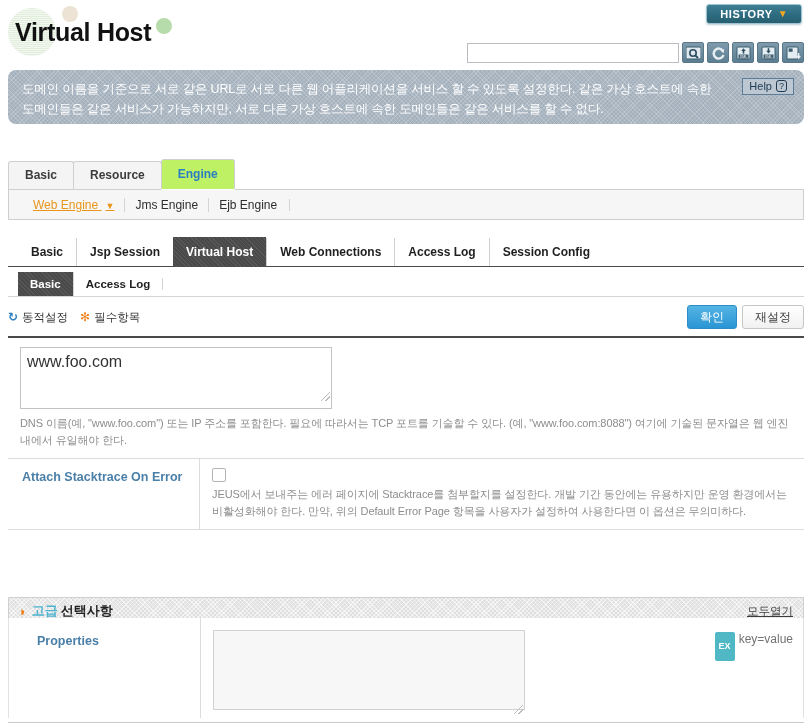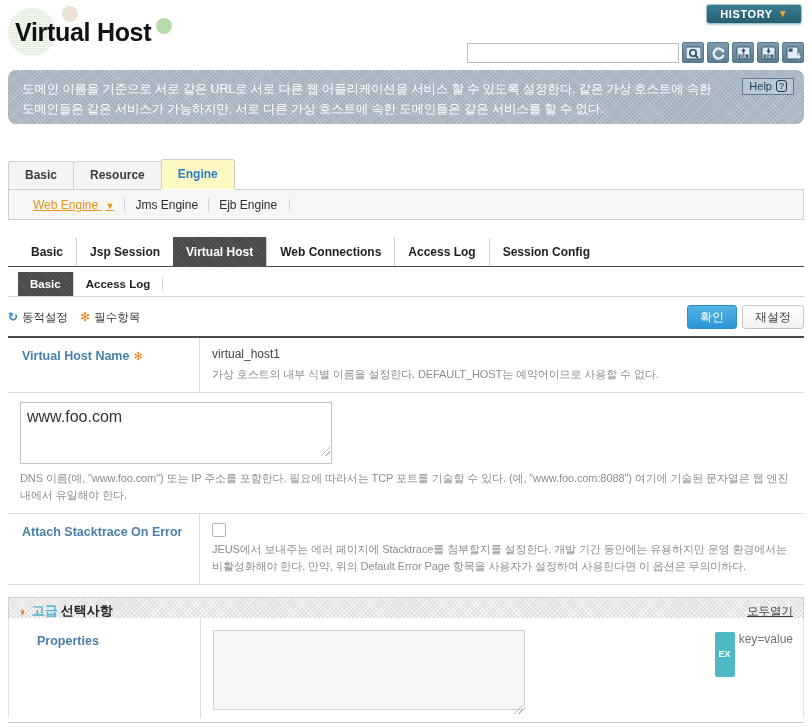--- a/index.html
+++ b/index.html
@@ -99,21 +99,21 @@
   }
   .tab1 {
     height: 28px; line-height: 27px; padding: 0 16px;
     font-size: 12px; font-weight: bold; color: #3c3c3c;
     background: #f4f4f4;
     border: 1px solid #cfcfcf; border-bottom: none;
     border-top-left-radius: 3px; border-top-right-radius: 3px;
     margin-right: -1px; cursor: pointer;
   }
   .tab1.active {
-    background: #fef9c3; color: #2b7ec1; height: 30px; line-height: 29px;
+    background: #bef264; color: #2b7ec1; height: 30px; line-height: 29px;
     position: relative; z-index: 2;
     box-shadow: 0 1px 0 #fff;
   }
 
   
   .subnav {
     position: absolute; left: 8px; top: 190px; width: 796px; height: 30px;
     background: #f6f6f6; border: 1px solid #cfcfcf; border-top: none;
     display: flex; align-items: center; padding-left: 14px;
   }
@@ -255,21 +255,21 @@
   .pcell-value { flex: 1; padding: 12px 10px 0 12px; display: flex; }
   textarea.ta-prop {
     width: 312px; height: 80px; resize: none;
     border: 1px solid #d2d2d2; background: #f7f7f7;
     font-size: 12px; color: #333; padding: 5px 6px;
     font-family: "Liberation Sans", sans-serif;
   }
   .kv-hint { margin-left: auto; display: flex; align-items: flex-start; gap: 4px; padding-top: 2px; }
   .ex-badge {
     background: #4fb8c4; color: #fff; font-size: 9px; font-weight: bold;
-    border-radius: 2px; padding: 17px 4px; line-height: 11px;
+    border-radius: 2px; padding: 9px 4px; line-height: 11px;
   }
   .kv-text { font-size: 12px; color: #737373; }
 
   .bottom-rule {
     position: absolute; left: 8px; top: 722px; width: 796px;
     border-top: 1px solid #c9c9c9;
   }
   
   .rs-handle {
     position: absolute; width: 9px; height: 9px;
@@ -395,29 +395,20 @@
         <span>필수항목</span>
       </div>
     </div>
     <div class="spacer"></div>
     <div class="btn btn-primary">확인</div>
     <div class="btn btn-default">재설정</div>
   </div>
 
   <div class="form-table">
 
-    <div class="frow">
-      <div class="fcell-label">
-        <span>Virtual Host Name</span><span class="req-star">✻</span>
-      </div>
-      <div class="fcell-value">
-        <div class="val-text">virtual_host1</div>
-        <div class="desc">가상 호스트의 내부 식별 이름을 설정한다. DEFAULT_HOST는 예약어이므로 사용할 수 없다.</div>
-      </div>
-    </div>
 
     <div class="frow">
       <div class="fcell-value">
         <div style="position:relative;width:312px;">
           <textarea class="ta" style="">www.foo.com</textarea>
           <span class="rs-handle" style="right:2px;bottom:8px;"></span>
         </div>
         <div class="desc">DNS 이름(예, "www.foo.com") 또는 IP 주소를 포함한다. 필요에 따라서는 TCP 포트를 기술할 수 있다. (예, "www.foo.com:8088") 여기에 기술된 문자열은 웹 엔진 내에서 유일해야 한다.</div>
       </div>
     </div>

